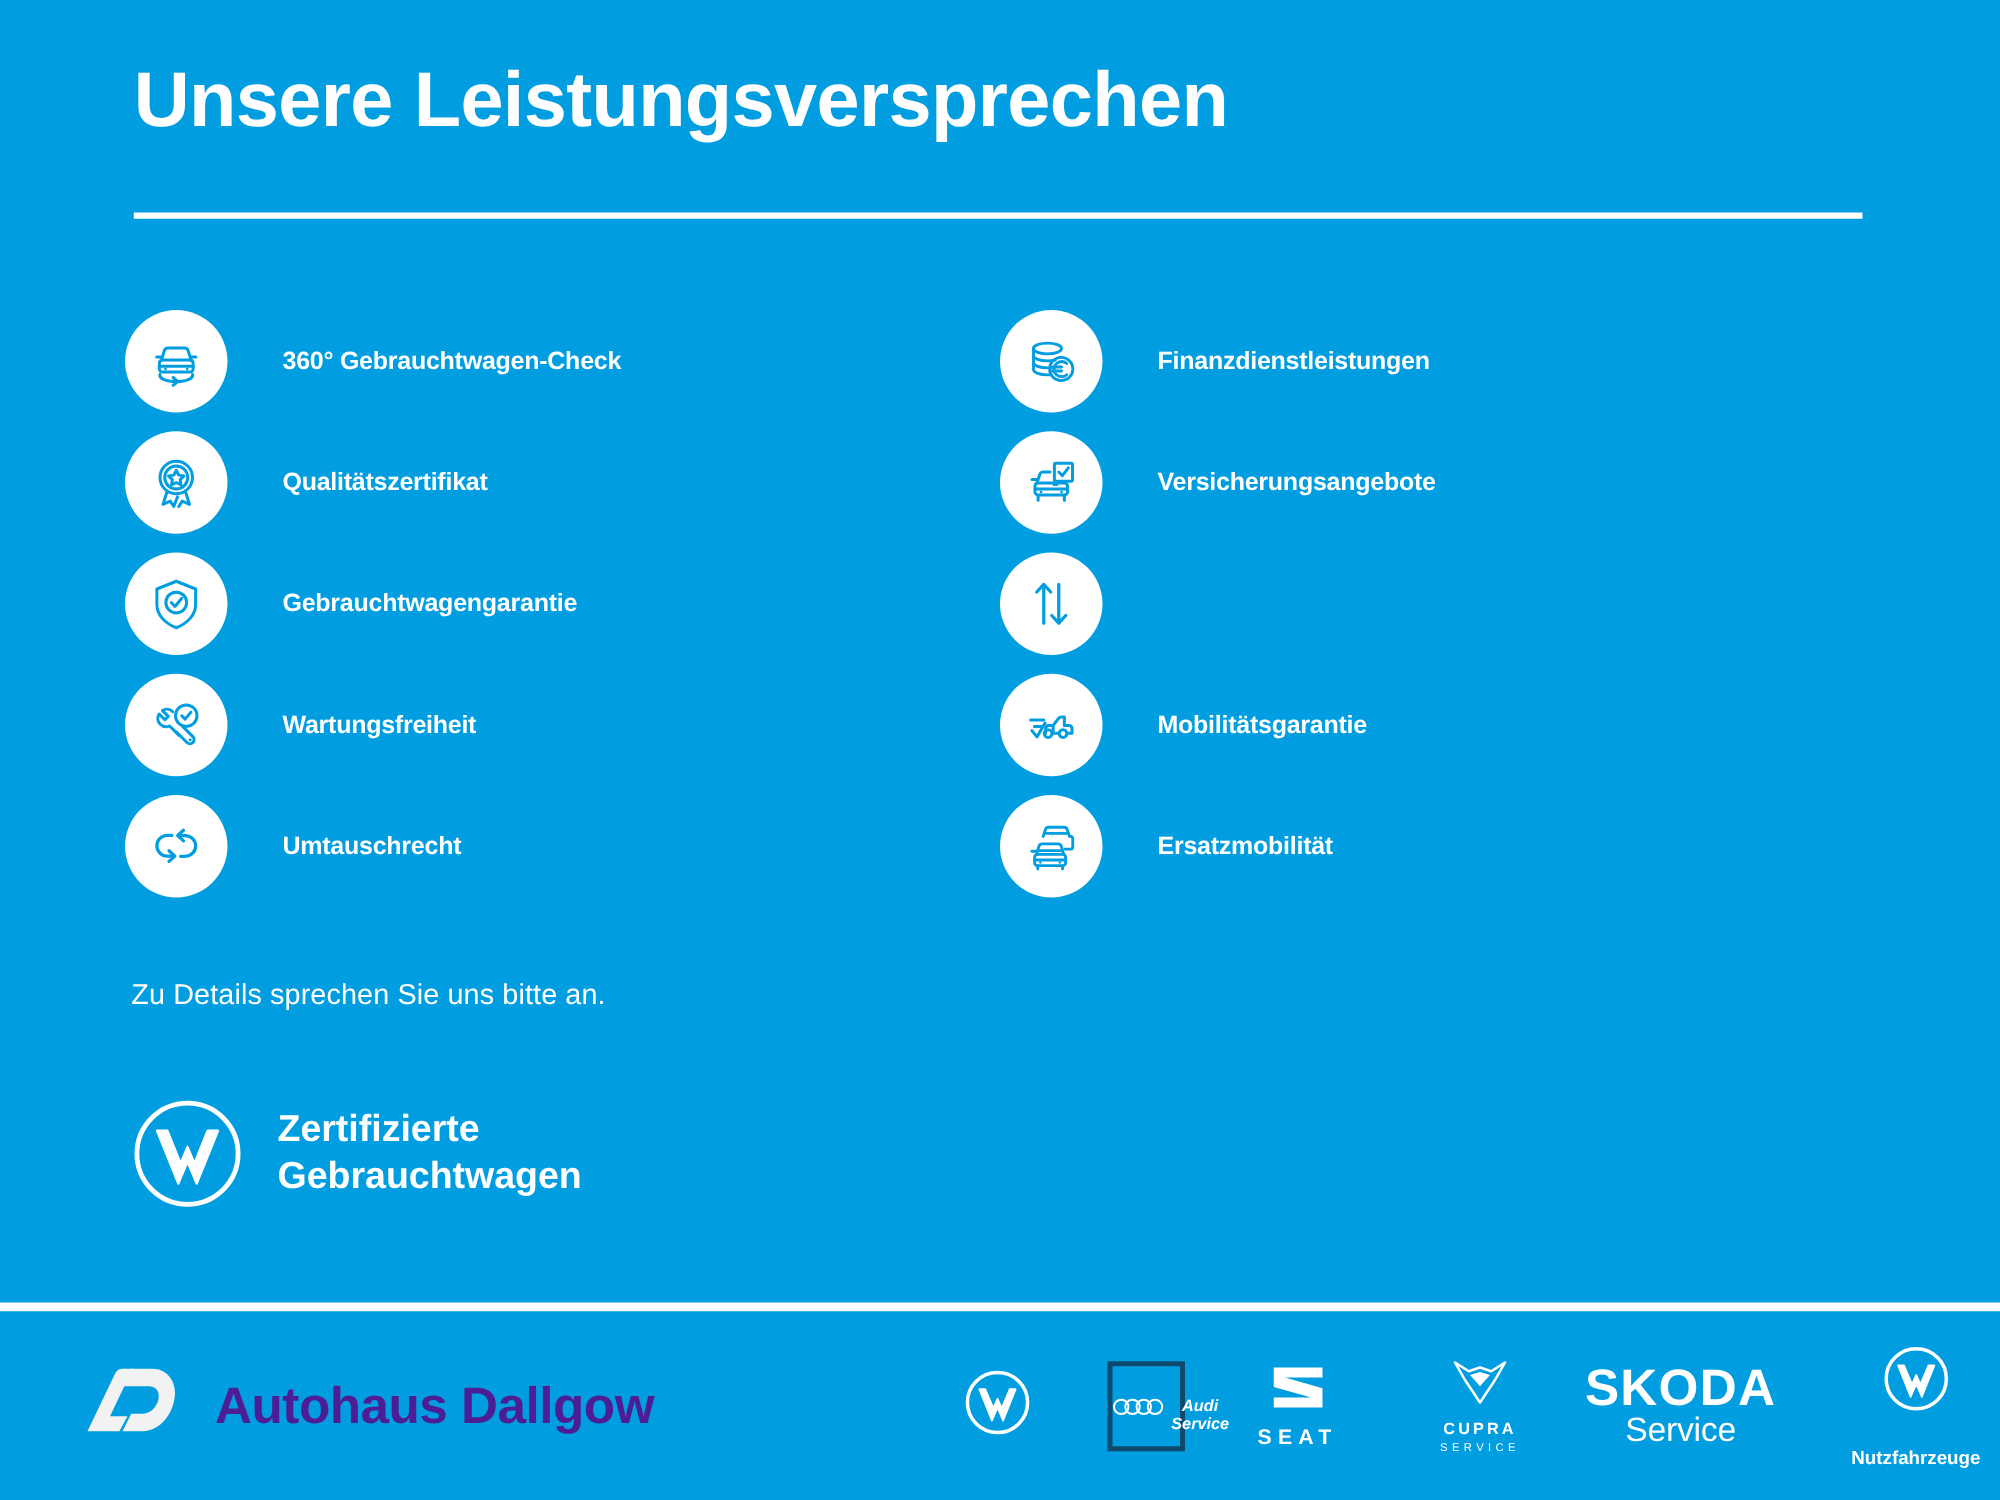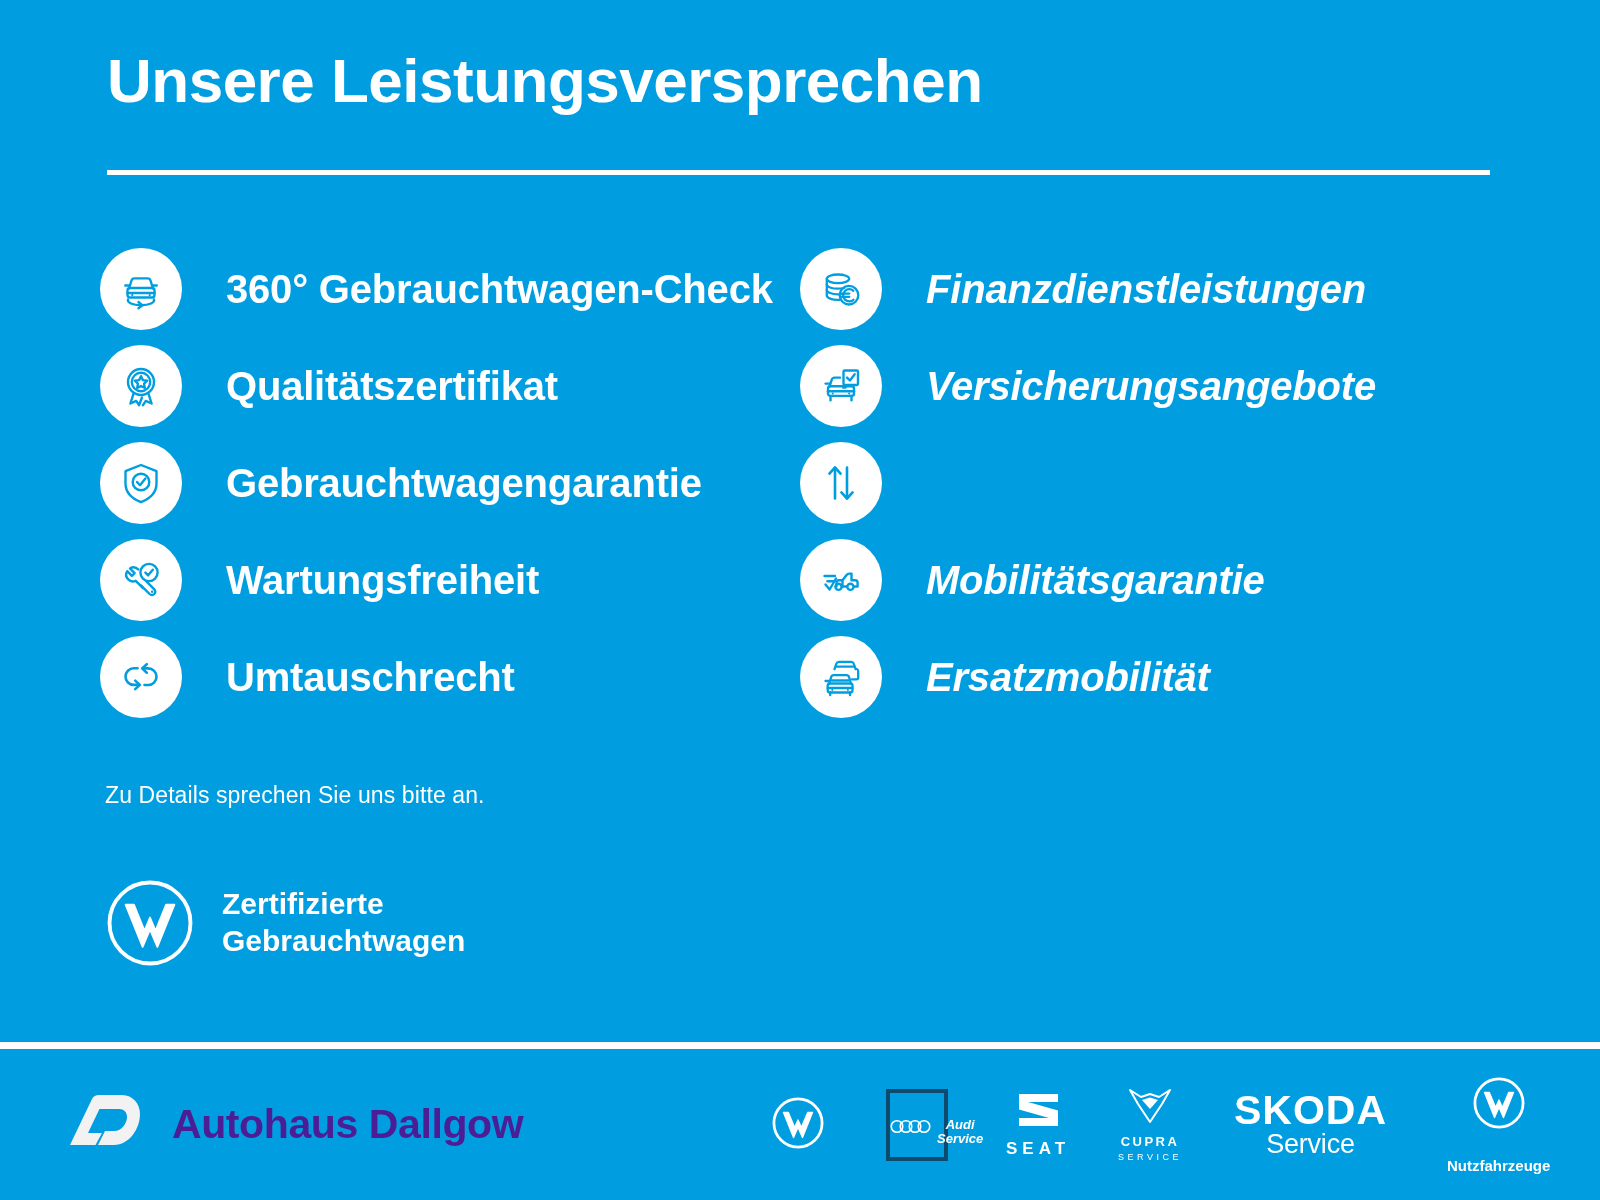--- a/index.html
+++ b/index.html
@@ -38,42 +38,42 @@
     position:absolute;
     left:0; top:248px;
     width:1600px;
   }
   .benefit-col {
     position:absolute;
     top:0;
     width:700px;
   }
   .benefit-col.left  { left:100px; }
-  .benefit-col.right { left:800px;font-style:italic; }
+  .benefit-col.right { left:800px; }
 
   .benefit-row {
     display:flex;
     align-items:center;
     height:82px;
     margin-bottom:15px;
   }
   .benefit-icon {
     width:82px;
     height:82px;
     min-width:82px;
     border-radius:50%;
     background:#ffffff;
     display:flex;
     align-items:center;
     justify-content:center;
   }
   .benefit-icon svg { display:block; }
   .benefit-label {
     margin-left:44px;
-    font-size:40px;
+    font-size:20px;
     font-weight:bold;
     letter-spacing:-0.2px;
     white-space:nowrap;
     text-align:center;
   }
 
   
   .details-note {
     position:absolute;
     left:105px;
@@ -142,21 +142,21 @@
   .brand {
     display:flex;
     flex-direction:column;
     align-items:center;
     justify-content:center;
     text-align:center;
   }
   .brand-vw        { margin-left:10px; }
   .brand-audi      { margin-left:60px; }
   .brand-seat      { margin-left:58px; }
-  .brand-cupra     { margin-left:48px; }
+  .brand-cupra     { margin-left:82px; }
   .brand-skoda     { margin-left:52px; }
   .brand-nutz      { margin-left:60px; }
 
   .audi-box {
     border:4px solid #0c4a6e;
     width:62px; height:72px;
     display:flex;
     align-items:center;
     justify-content:flex-start;
     padding-top:7px;

